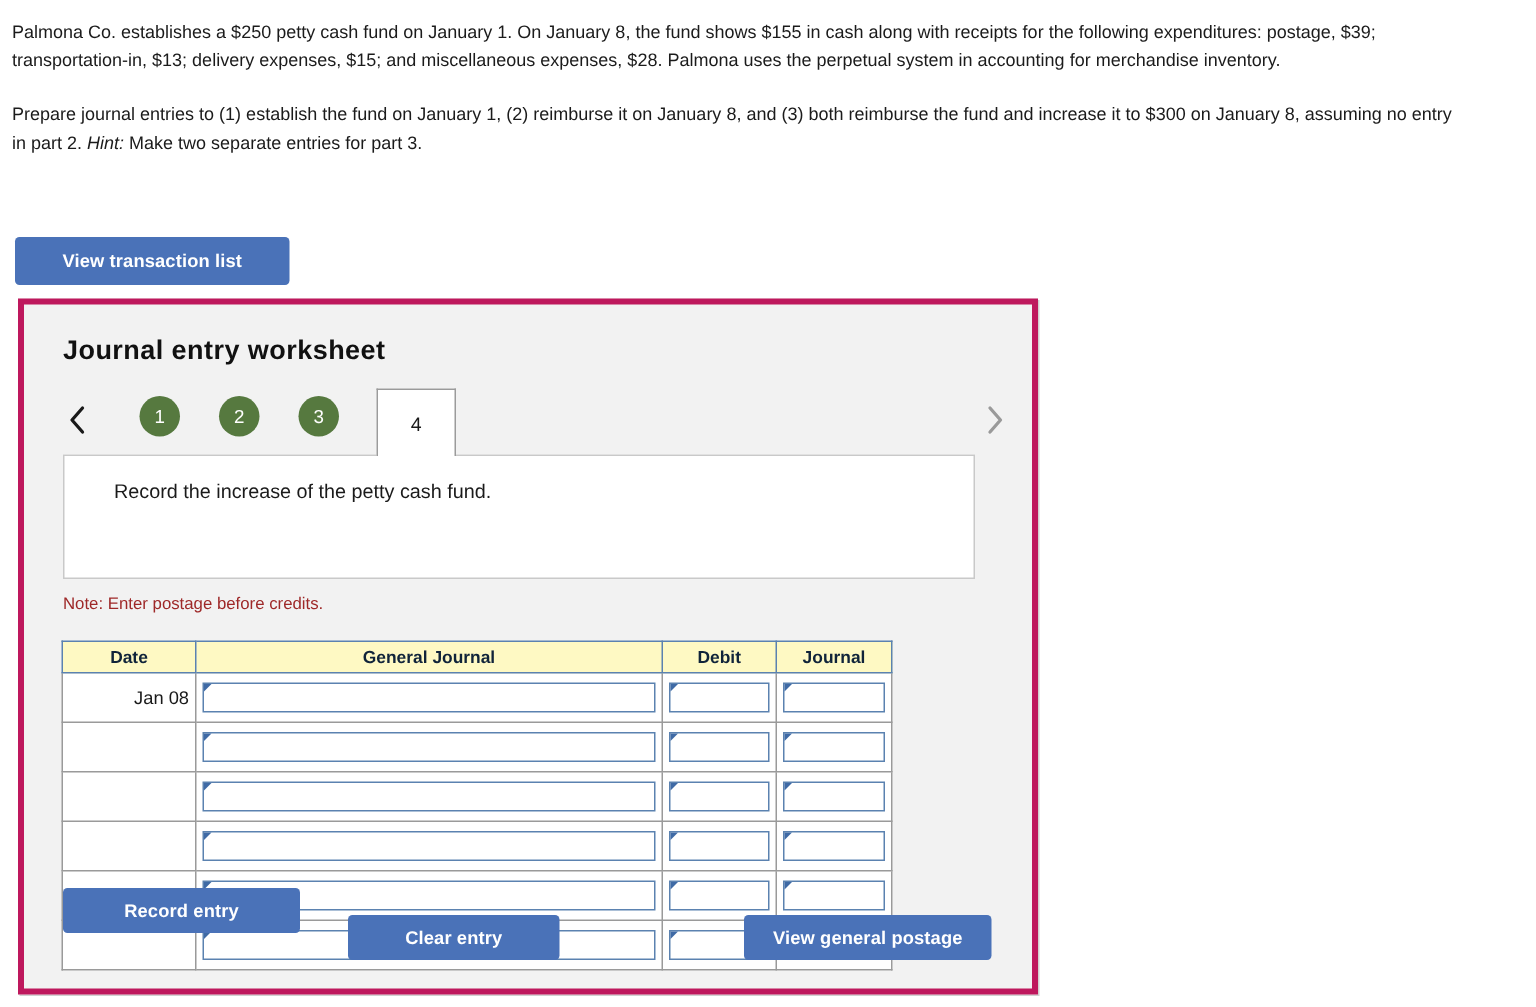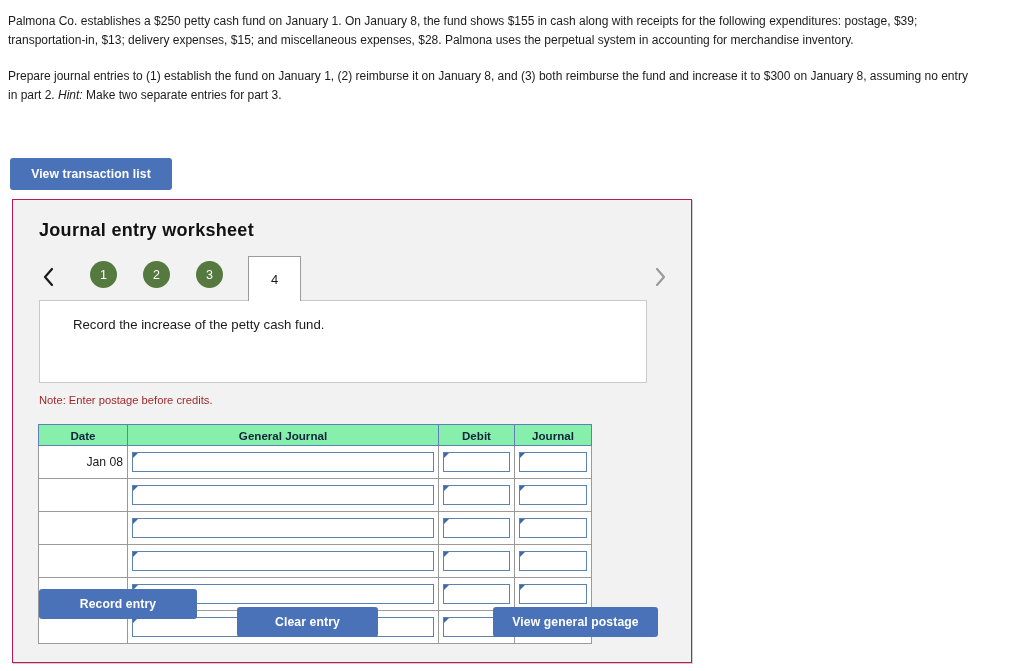--- a/index.html
+++ b/index.html
@@ -49,33 +49,33 @@
     text-align: center;
     line-height: 1;
     display: flex;
     align-items: center;
     justify-content: center;
   }
   .btn-view-transaction-list {
     position: absolute;
     left: 10px;
     top: 158px;
-    width: 162px;
+    width: 183px;
     height: 32px;
   }
 
   
   .panel {
     position: absolute;
     left: 12px;
     top: 199px;
     width: 680px;
     height: 464px;
     background: #f2f2f2;
-    border: 1px solid #be185d;
+    border: 4px solid #be185d;
     box-sizing: border-box;
     box-shadow: 1px 1px 0 #d0d0d0;
   }
 
   .panel-title {
     position: absolute;
     left: 26px;
     top: 20px;
     font-size: 18px;
     font-weight: bold;
@@ -176,21 +176,21 @@
   
   .jtable {
     position: absolute;
     left: 25px;
     top: 224px;
     width: 553px;
     border-collapse: collapse;
     table-layout: fixed;
   }
   .jtable th {
-    background: #86efac;
+    background: #fef9c3;
     border: 1px solid #5b82b0;
     font-size: 11.6px;
     font-weight: bold;
     color: #10243a;
     height: 20px;
     padding: 0;
     text-align: center;
   }
   .jtable td {
     border: 1px solid #9a9a9a;
@@ -237,21 +237,21 @@
   
   .btn-record {
     position: absolute;
     left: 26px;
     top: 389px;
     width: 158px;
     height: 30px;
   }
   .btn-clear {
     position: absolute;
-    left: 224px;
+    left: 216px;
     top: 407px;
     width: 141px;
     height: 30px;
   }
   .btn-viewgj {
     position: absolute;
     left: 480px;
     top: 407px;
     width: 165px;
     height: 30px;

